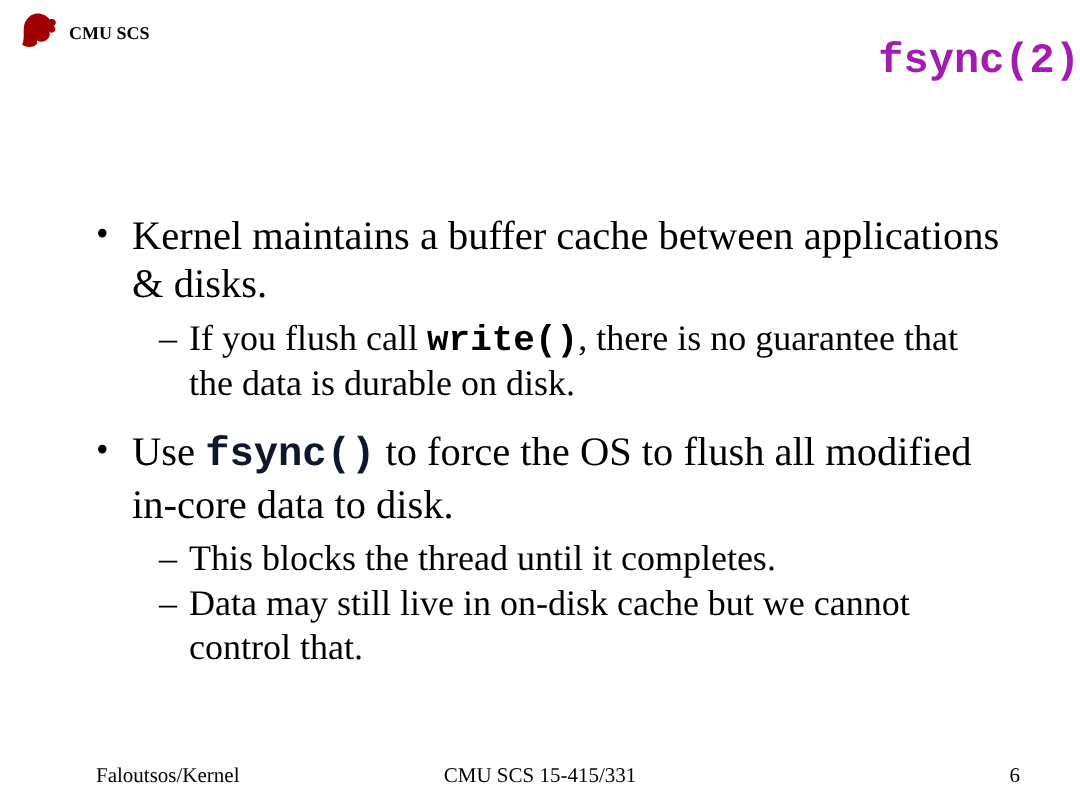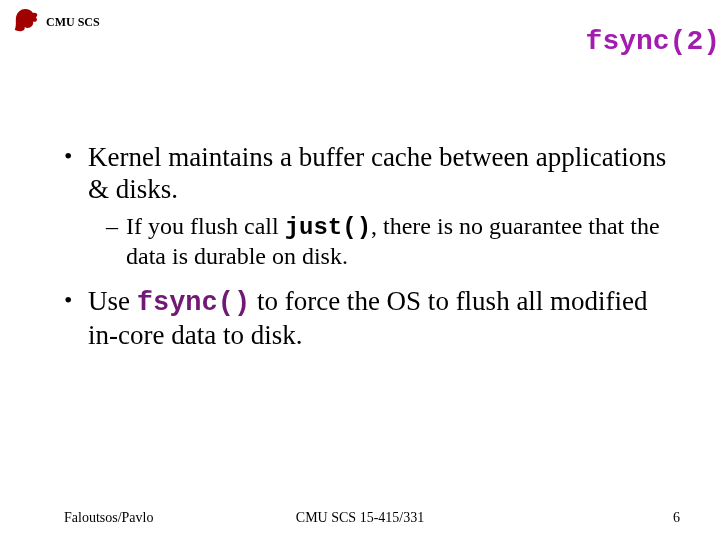--- a/index.html
+++ b/index.html
@@ -84,21 +84,21 @@
     content: "–";
     position: absolute;
     left: 0;
     top: 0;
   }
   .code {
     font-family: "Courier New", Courier, monospace;
     font-weight: bold;
   }
   .code.red {
-    color: #701a75;
+    color: #0f172a;
   }
   .footer {
     position: absolute;
     bottom: 14px;
     left: 0;
     width: 100%;
     font-size: 14px;
     font-family: "Times New Roman", Times, serif;
   }
   .footer-left {
@@ -134,29 +134,37 @@
   </div>
 
   <div class="title">fsync(2)</div>
 
   <div class="body">
     <ul class="top">
       <li>
         <span>Kernel maintains a buffer cache between applications &amp; disks.</span>
         <ul class="sub">
           <li>
-            <span>If you flush call </span><span class="code">just()</span><span>, there is no guarantee that the data is durable on disk.</span>
+            <span>If you flush call </span><span class="code">write()</span><span>, there is no guarantee that the data is durable on disk.</span>
           </li>
         </ul>
       </li>
       <li>
         <span>Use </span><span class="code red">fsync()</span><span> to force the OS to flush all modified in-core data to disk.</span>
+        <ul class="sub">
+          <li>
+            <span>This blocks the thread until it completes.</span>
+          </li>
+          <li>
+            <span>Data may still live in on-disk cache but we cannot control that.</span>
+          </li>
+        </ul>
       </li>
     </ul>
   </div>
 
   <div class="footer">
-    <span class="footer-left">Faloutsos/Pavlo</span>
+    <span class="footer-left">Faloutsos/Kernel</span>
     <span class="footer-center">CMU SCS 15-415/331</span>
     <span class="footer-right">6</span>
   </div>
 
 </div>
 
 </body></html>

